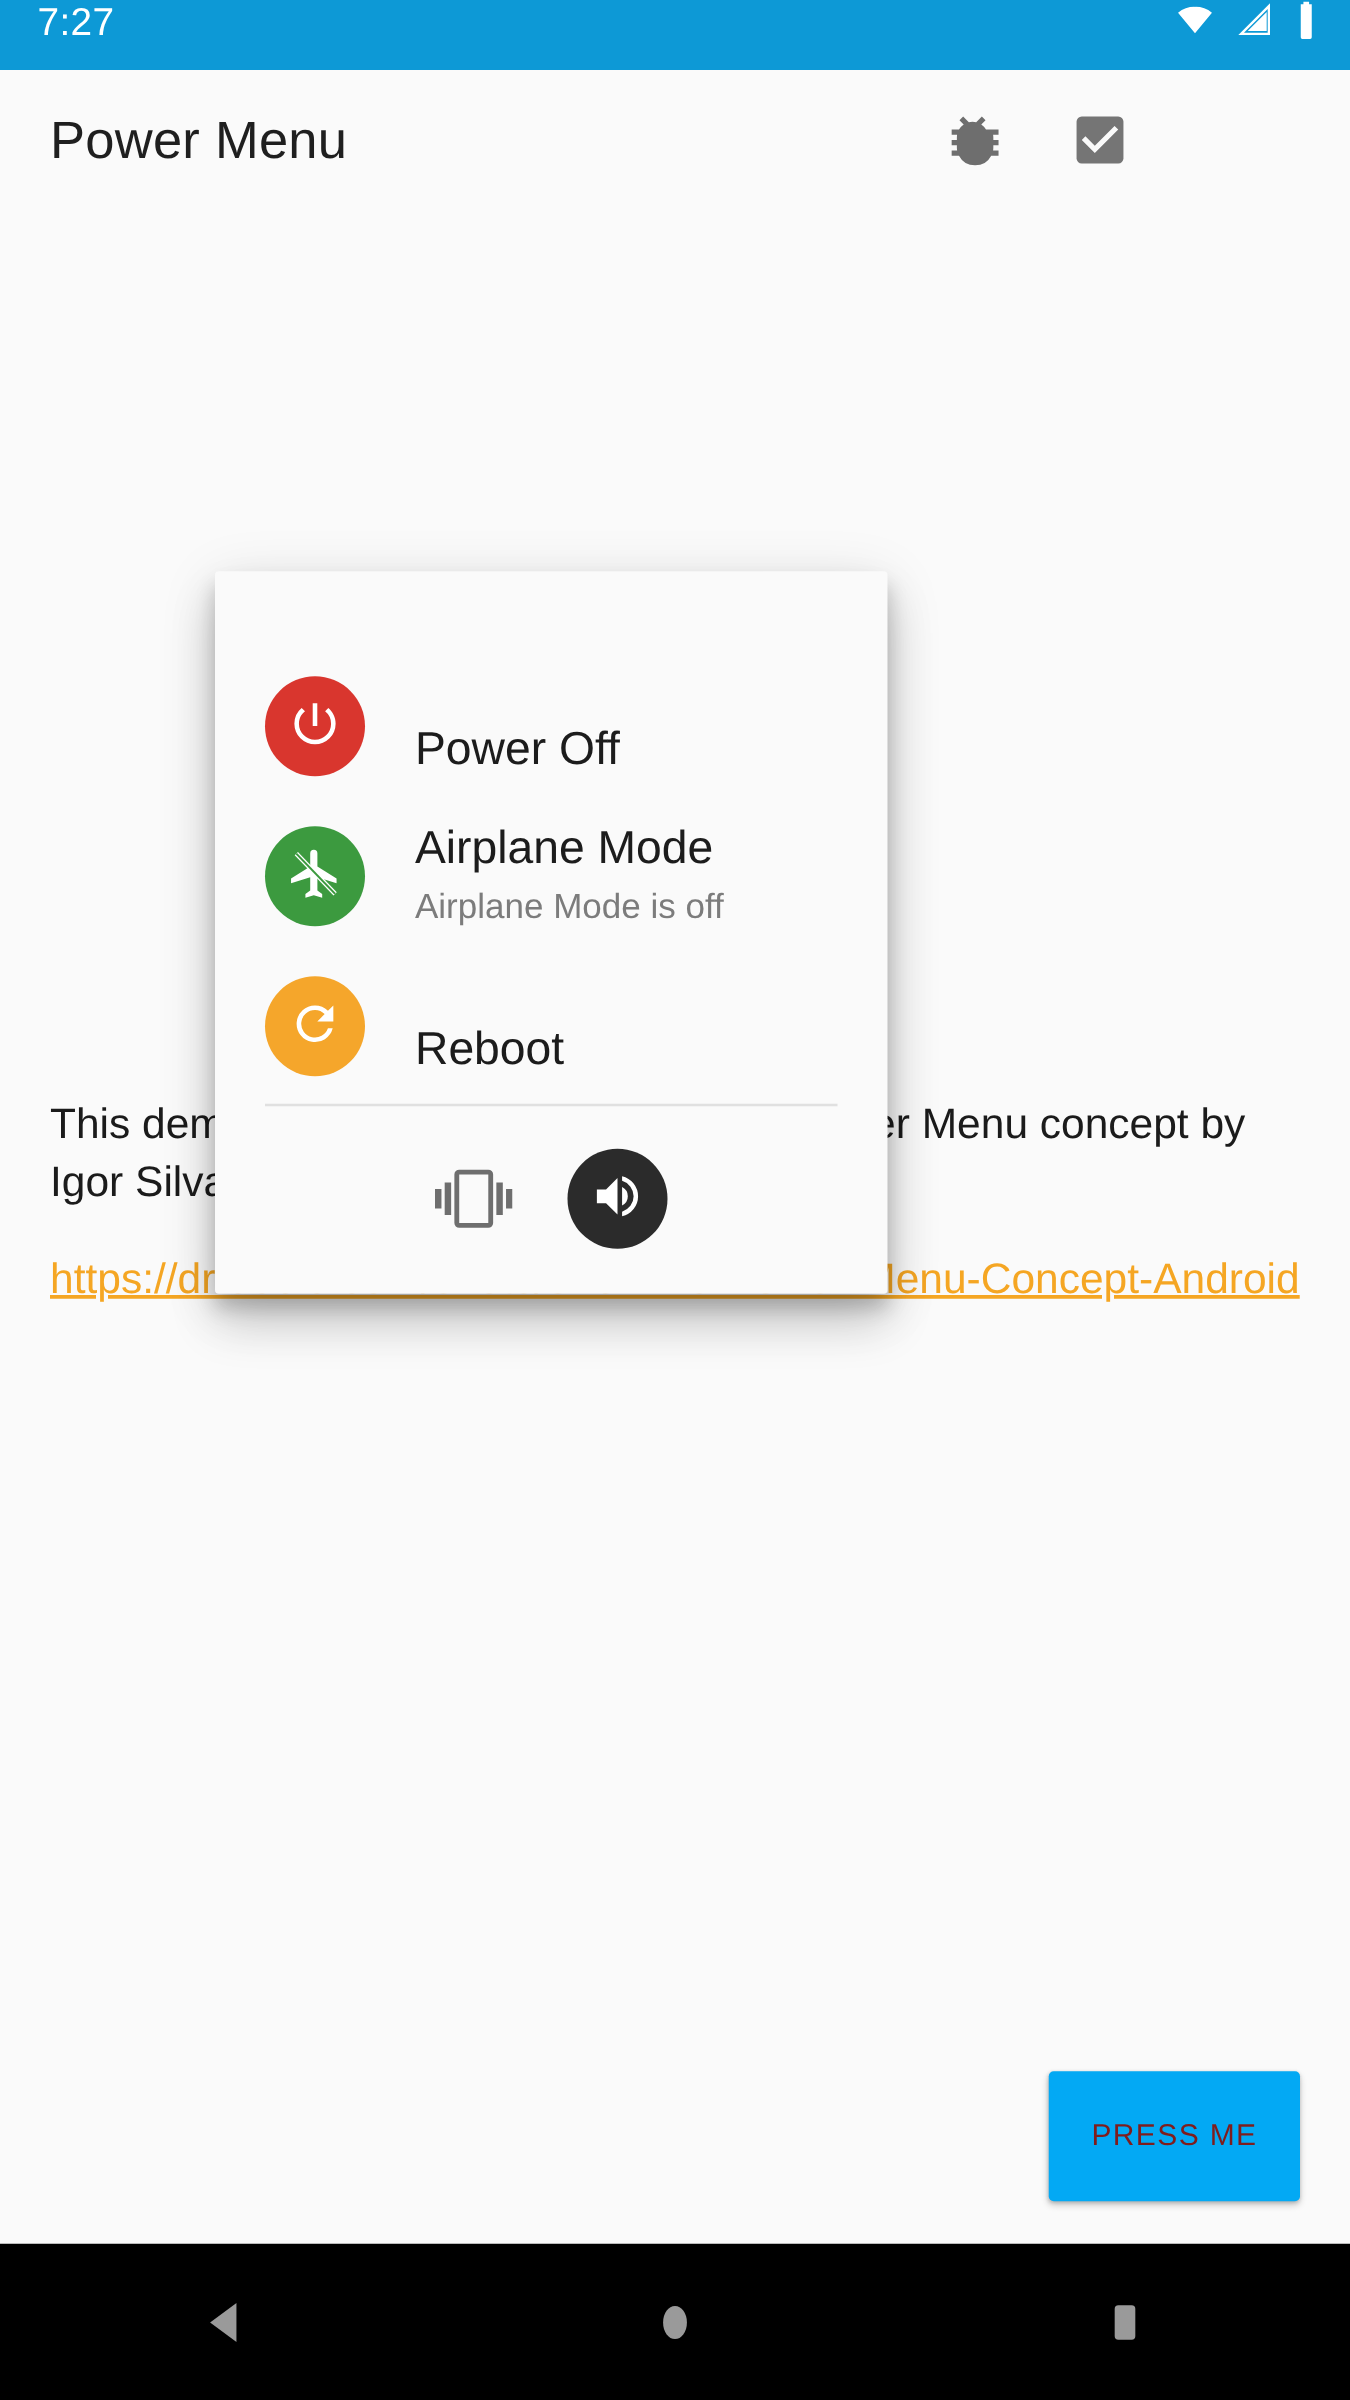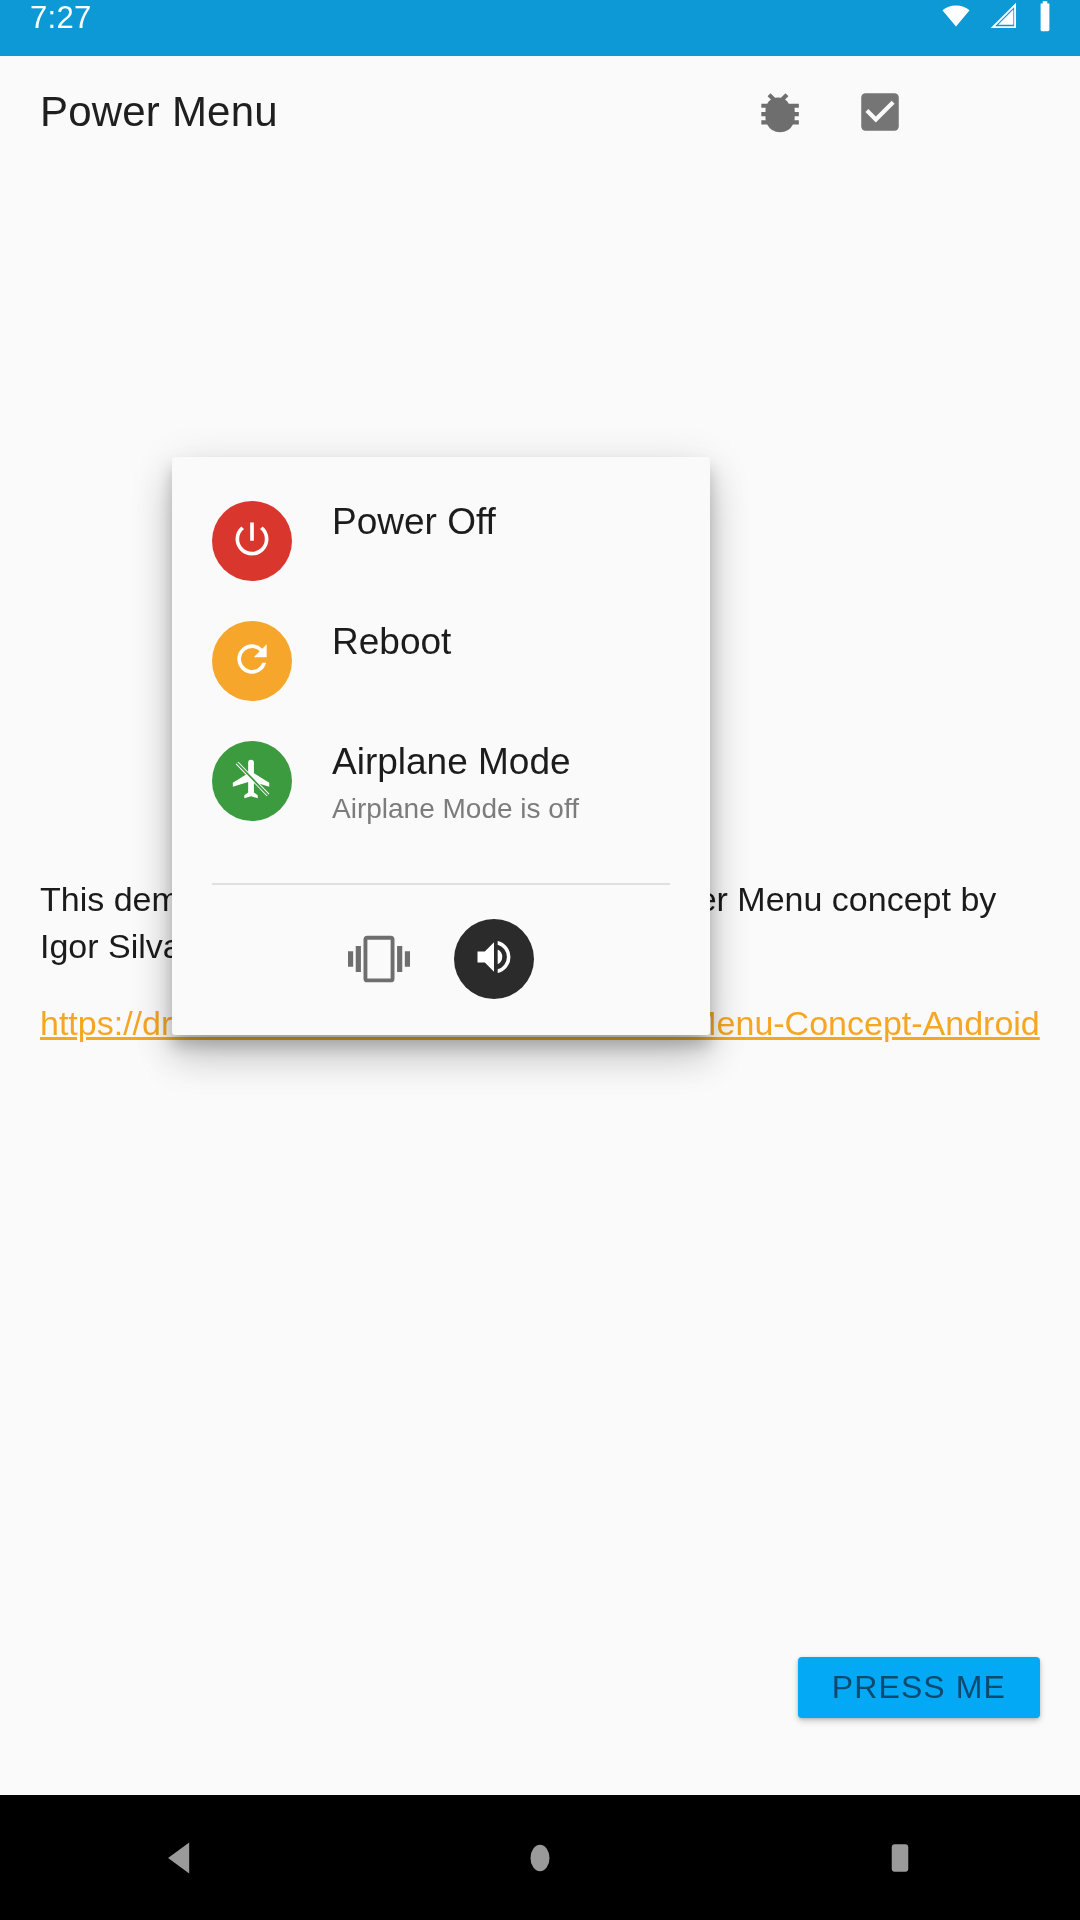--- a/index.html
+++ b/index.html
@@ -40,37 +40,37 @@
     font-size:34px; line-height:1.38; color:#1b1b1b; text-align:left;
   }
   #demo-link{
     display:block; margin-top:30px; font-size:34px; line-height:1.38;
     color:#f5a623; text-decoration:underline; word-break:break-all; cursor:pointer;
   }
 
   
   #press-me-button{
     position:absolute; right:40px; top:1657px;
-    background:#03a9f4; color:#0c4a6e; border:none;
+    background:#03a9f4; color:#7f1d1d; border:none;
     font-family:"Liberation Sans", sans-serif;
-    font-size:32px; letter-spacing:1.1px;
-    padding:12px 34px; border-radius:4px; cursor:pointer;
+    font-size:24px; letter-spacing:1.1px;
+    padding:38px 34px; border-radius:4px; cursor:pointer;
     box-shadow:0 3px 6px rgba(0,0,0,.20), 0 1px 3px rgba(0,0,0,.14);
   }
 
   
   #dialog-scrim{ position:absolute; inset:0; background:transparent; }
   #power-dialog{
     position:absolute; left:172px; top:457px; width:538px;
     background:#fafafa; border-radius:3px;
     box-shadow:0 24px 38px rgba(0,0,0,.16), 0 9px 46px rgba(0,0,0,.12), 0 11px 15px rgba(0,0,0,.18);
     padding:44px 0 30px 0;
   }
   .dialog-row{
-    display:flex; align-items:flex-start; padding:0 40px; height:120px; cursor:pointer;
+    display:flex; align-items:flex-end; padding:0 40px; height:120px; cursor:pointer;
   }
   .row-circle{
     width:80px; height:80px; border-radius:50%;
     display:flex; align-items:center; justify-content:center; flex:0 0 auto;
   }
   .row-text{ margin-left:40px; display:flex; flex-direction:column; justify-content:center; }
   .row-title{ font-size:37px; color:#1c1c1c; line-height:1.15; }
   .row-subtitle{ font-size:28px; color:#7c7c7c; margin-top:9px; line-height:1.15; }
   #dialog-divider{
     height:2px; background:#e0e0e0; margin:22px 40px 0 40px;
@@ -155,48 +155,48 @@
                 <path fill="#fff" d="M13 3h-2v10h2V3zm4.83 2.17-1.42 1.42A6.92 6.92 0 0 1 19 12a7 7 0 0 1-14 0c0-2.22 1.03-4.2 2.64-5.42L6.17 5.17A8.93 8.93 0 0 0 3 12a9 9 0 0 0 18 0c0-2.74-1.23-5.18-3.17-6.83z"></path>
               </svg>
           </span>
         </span>
         <span class="row-text">
           <span class="row-title">Power Off</span>
         </span>
       </div>
 
       <div class="dialog-row">
-        <span class="row-circle" style="background:#f5a62b">
-          <span>
-            <svg width="44" height="44" viewBox="0 0 24 24">
-                <path fill="#fff" d="M17.65 6.35A7.96 7.96 0 0 0 12 4a8 8 0 1 0 7.73 10h-2.08A6 6 0 1 1 12 6c1.66 0 3.14.69 4.22 1.78L13 11h7V4l-2.35 2.35z"></path>
-              </svg>
-          </span>
-        </span>
-        <span class="row-text">
-          <span class="row-title">Reboot</span>
-        </span>
-      </div>
-
-      <div class="dialog-row">
         <span class="row-circle" style="background:#3c9a3f">
           <span>
             <svg width="46" height="46" viewBox="0 0 24 24">
               <path fill="#fff" d="M13 9V3.5a1.5 1.5 0 0 0-3 0V9l-8 5v2l8-2.5V19l-2 1.5V22l3.5-1 3.5 1v-1.5L13 19v-5.5l8 2.5v-2l-8-5z"></path>
               <path fill="none" stroke="#fff" stroke-width="1.9" d="M4.2 3.6 20.4 20.4"></path>
               <path fill="none" stroke="#3c9a3f" stroke-width="0.9" d="M4.2 3.6 20.4 20.4"></path>
             </svg>
           </span>
         </span>
         <span class="row-text">
           <span class="row-title">Airplane Mode</span>
           <span class="row-subtitle">Airplane Mode is off</span>
         </span>
       </div>
 
+      <div class="dialog-row">
+        <span class="row-circle" style="background:#f5a62b">
+          <span>
+            <svg width="44" height="44" viewBox="0 0 24 24">
+                <path fill="#fff" d="M17.65 6.35A7.96 7.96 0 0 0 12 4a8 8 0 1 0 7.73 10h-2.08A6 6 0 1 1 12 6c1.66 0 3.14.69 4.22 1.78L13 11h7V4l-2.35 2.35z"></path>
+              </svg>
+          </span>
+        </span>
+        <span class="row-text">
+          <span class="row-title">Reboot</span>
+        </span>
+      </div>
+
       <div id="dialog-divider"></div>
 
       <div id="sound-row">
         <span class="sound-btn">
           <svg width="62" height="62" viewBox="0 0 24 24">
               <path fill="#6e6e6e" d="M0 15h2V9H0v6zm3 2h2V7H3v10zm19-8v6h2V9h-2zm-3 8h2V7h-2v10zM16.5 3h-9A1.5 1.5 0 0 0 6 4.5v15A1.5 1.5 0 0 0 7.5 21h9a1.5 1.5 0 0 0 1.5-1.5v-15A1.5 1.5 0 0 0 16.5 3zm0 16.5h-9v-15h9v15z"></path>
             </svg>
         </span>
         <span id="volume-circle">
           <span>

